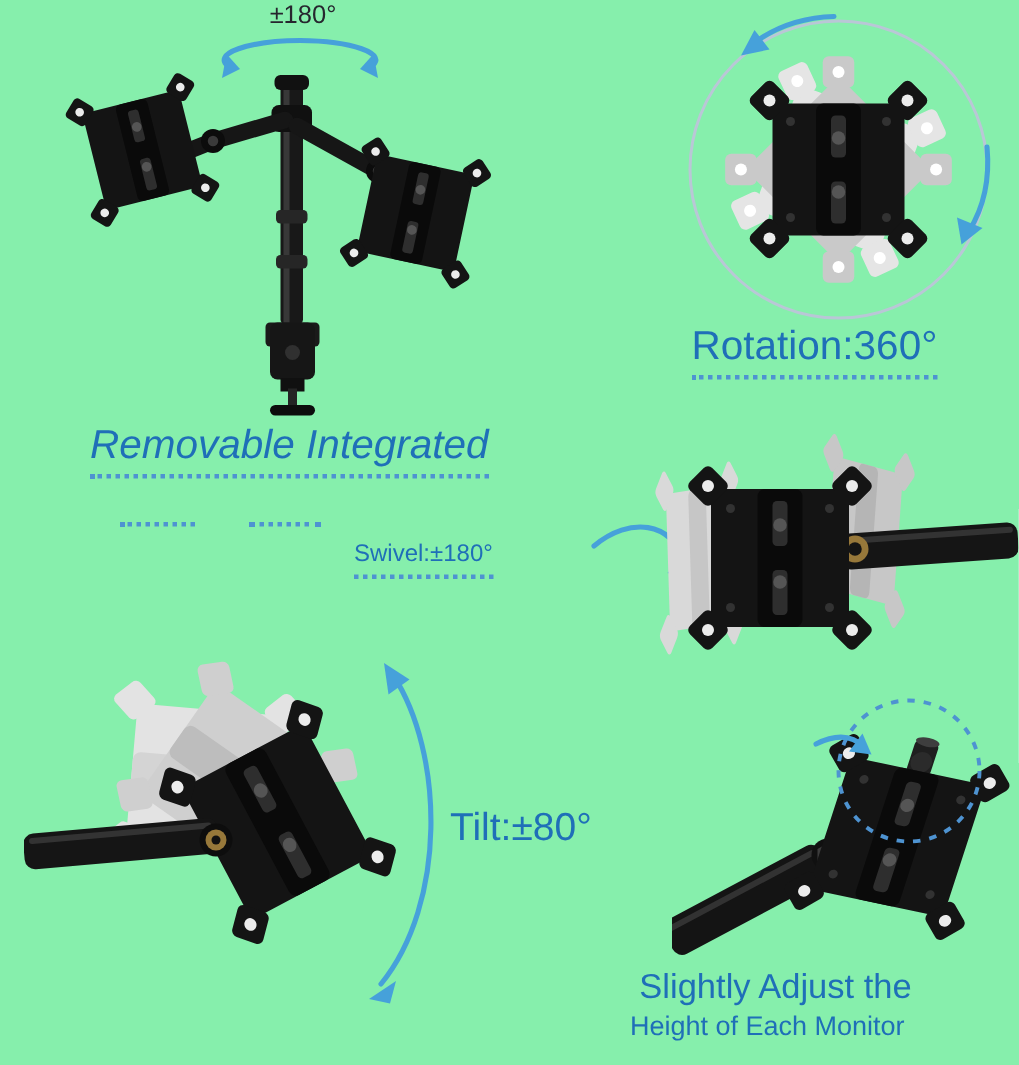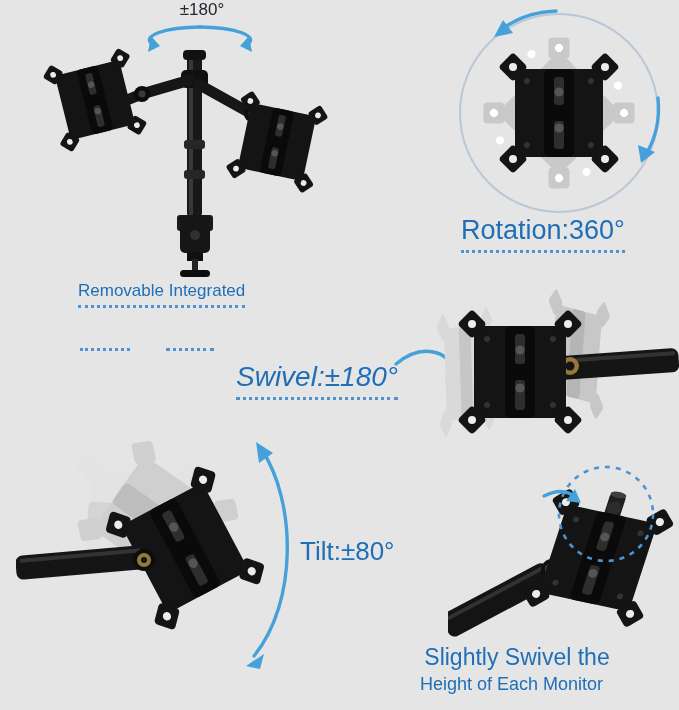--- a/index.html
+++ b/index.html
@@ -5,21 +5,21 @@
   :root{
     --blue-text:#1f6fb8;
     --arrow-blue:#46a1da;
     --dot-blue:#4e93d1;
     --dark-label:#26262e;
     --circle-gray:#b9c7d6;
     --brass:#97783a;
   }
   *{margin:0;padding:0;box-sizing:border-box;}
   body{background:#ffffff;}
-  .stage{position:relative;width:679px;height:710px;background:#e5e5e5;
+  .stage{position:relative;width:679px;height:710px;background:#86efac;
          font-family:"Liberation Sans",sans-serif;overflow:hidden;}
   .abs{position:absolute;}
   .lbl{position:absolute;color:var(--blue-text);white-space:nowrap;line-height:1.15;}
   .lbl.dark{color:var(--dark-label);}
   .dotted{display:inline-block;border-bottom:3px dotted var(--dot-blue);padding-bottom:4px;}
   .dotseg{position:absolute;border-bottom:3px dotted var(--dot-blue);height:0;}
   .arrow-stroke{fill:none;stroke:var(--arrow-blue);stroke-width:3.4;stroke-linecap:round;}
   .arrow-head{fill:var(--arrow-blue);}
   .dash-circle{fill:none;stroke:var(--dot-blue);stroke-width:2.6;}
   svg{display:block;}
@@ -148,26 +148,26 @@
     <g>
       <path class="arrow-stroke" d="M 104,5 Q 72,6 49,24"></path>
       <polygon class="arrow-head" points="42,31 51,14 61,27"></polygon>
       <path class="arrow-stroke" d="M 206,92 Q 209,124 194,148"></path>
       <polygon class="arrow-head" points="189,157 186,139 203,146"></polygon>
     </g>
   </svg>
 
   <div class="lbl" style="left:461px;top:215px;font-size:27px;"><span class="dotted">Rotation:360°</span></div>
 
-  <div class="lbl" style="left:78px;top:281px;font-size:17px;"><span class="dotted">Removable Integrated</span></div>
+  <div class="lbl" style="left:60px;top:281px;font-size:27px;font-style:italic;"><span class="dotted">Removable Integrated</span></div>
 
   <div class="dotseg" style="left:80px;top:348px;width:50px;"></div>
   <div class="dotseg" style="left:166px;top:348px;width:48px;"></div>
 
-  <div class="lbl" style="left:236px;top:361px;font-size:28px;font-style:italic;"><span class="dotted">Swivel:±180°</span></div>
+  <div class="lbl" style="left:236px;top:361px;font-size:16px;"><span class="dotted">Swivel:±180°</span></div>
 
   <svg class="abs" style="left:392px;top:340px;" width="70" height="60" viewBox="0 0 70 60">
     <path class="arrow-stroke" d="M 4,24 C 28,4 56,8 64,34"></path>
     <polygon class="arrow-head" points="69,47 53,42 64,29"></polygon>
   </svg>
 
   <svg class="abs" style="left:414px;top:276px;" width="265" height="196" viewBox="0 0 265 196">
     <g transform="translate(52,96) scale(0.45,1) rotate(-4)" fill="#d9d9d9">
       <rect x="-46" y="-46" width="92" height="92" rx="8"></rect>
       <rect x="-10.5" y="-10.5" width="21" height="21" rx="4" transform="translate(-48,-48) rotate(45)"></rect>
@@ -293,16 +293,16 @@
       <circle cx="0" cy="-22" r="4.5" fill="#555555"></circle>
         <circle cx="0" cy="16" r="4.5" fill="#555555"></circle>
     </g>
     <circle class="dash-circle" cx="158" cy="68" r="47" stroke-dasharray="5 6"></circle>
     <g>
       <path class="arrow-stroke" d="M 96,50 Q 116,40 128,52"></path>
       <polygon class="arrow-head" points="133,57 118,55 127,43"></polygon>
     </g>
   </svg>
 
-  <div class="lbl" style="left:355px;top:644px;width:324px;text-align:center;font-size:23px;">Slightly Swivel the</div>
+  <div class="lbl" style="left:355px;top:644px;width:324px;text-align:center;font-size:23px;">Slightly Adjust the</div>
   <div class="lbl" style="left:344px;top:674px;width:335px;text-align:center;font-size:18px;">Height of Each Monitor</div>
 
 </div>
 
 </body></html>

